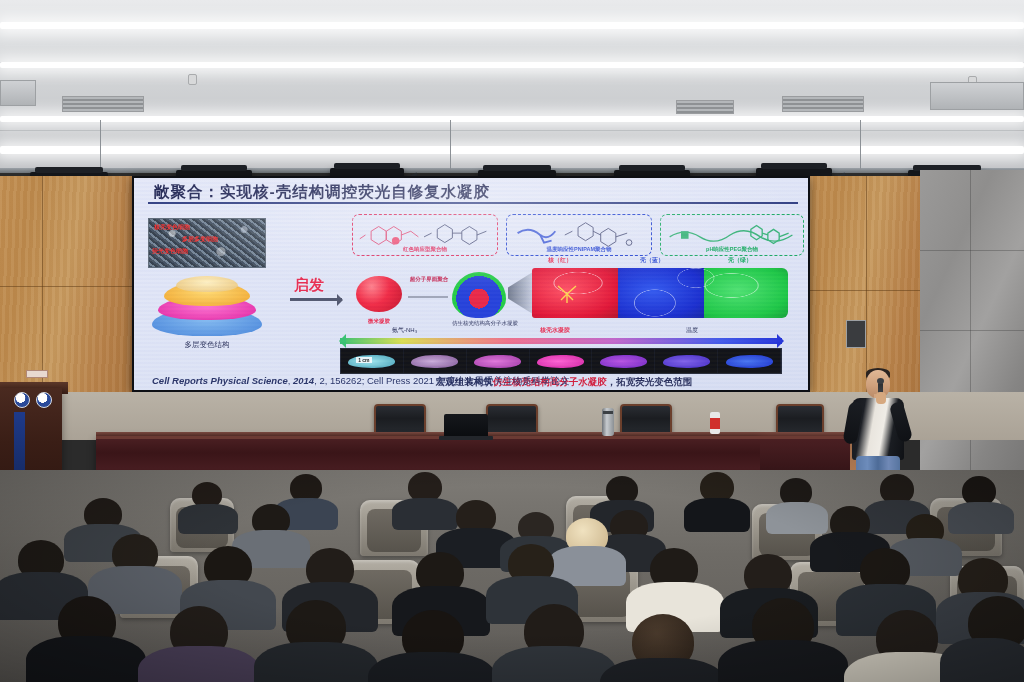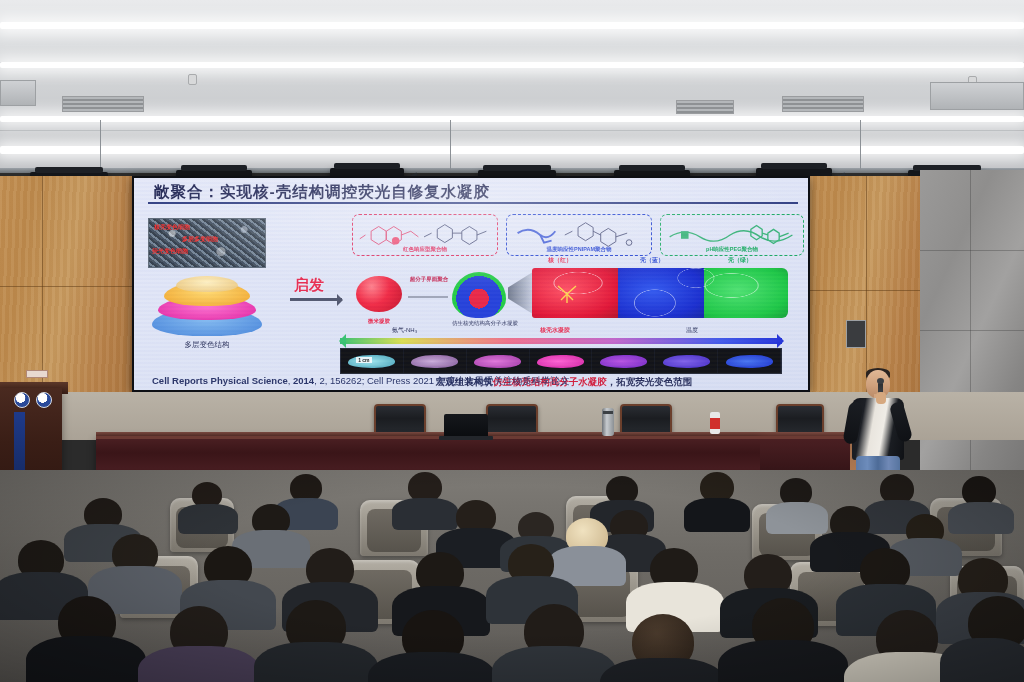--- a/index.html
+++ b/index.html
@@ -126,21 +126,21 @@
            display:flex; background:#05060a; border:1px solid #1b2030; }
   .strip-cell { flex:1; position:relative; border-right:1px solid #0b0e18; overflow:hidden; }
   .mouse { position:absolute; left:12%; top:26%; width:76%; height:52%;
            border-radius:50% 38% 44% 50%/60% 52% 48% 40%; filter:blur(.6px); }
   .scalebar { position:absolute; left:24%; top:34%; width:26%; height:6px; background:rgba(255,255,255,.85);
               color:#111; font-size:5px; font-weight:bold; text-align:center; line-height:6px; }
   .strip-caption { position:absolute; left:200px; top:198px; width:460px; text-align:center;
                    font-size:9.5px; font-weight:bold; color:#1a2050; }
   .cap-hl { color:#d01030; }
   .citation { position:absolute; left:18px; bottom:2px; font-size:9.5px; color:#1f2a60; white-space:nowrap; }
-  .cit-b { font-weight:bold; }
+  .cit-b { font-weight:bold;font-style:italic; }
 
   
   .stage-back { position:absolute; left:0; top:392px; width:1024px; height:48px;
                 background:linear-gradient(180deg,#b9b2a6,#aaa296); }
   .stage-floor { position:absolute; left:96px; top:440px; width:800px; height:92px;
                  background:linear-gradient(180deg,#9c6b4a,#b07a52 40%,#8c5c3e 100%); }
   .head-table { position:absolute; left:96px; top:436px; width:664px; height:52px;
         background:linear-gradient(180deg,#4a1f22 0%,#3a1518 28%,#461c20 60%,#2e1114 100%);
         border-top:3px solid #6b3a33; box-shadow:0 3px 8px rgba(0,0,0,.45); }
   .head-table-2 { position:absolute; left:760px; top:436px; width:90px; height:46px;

